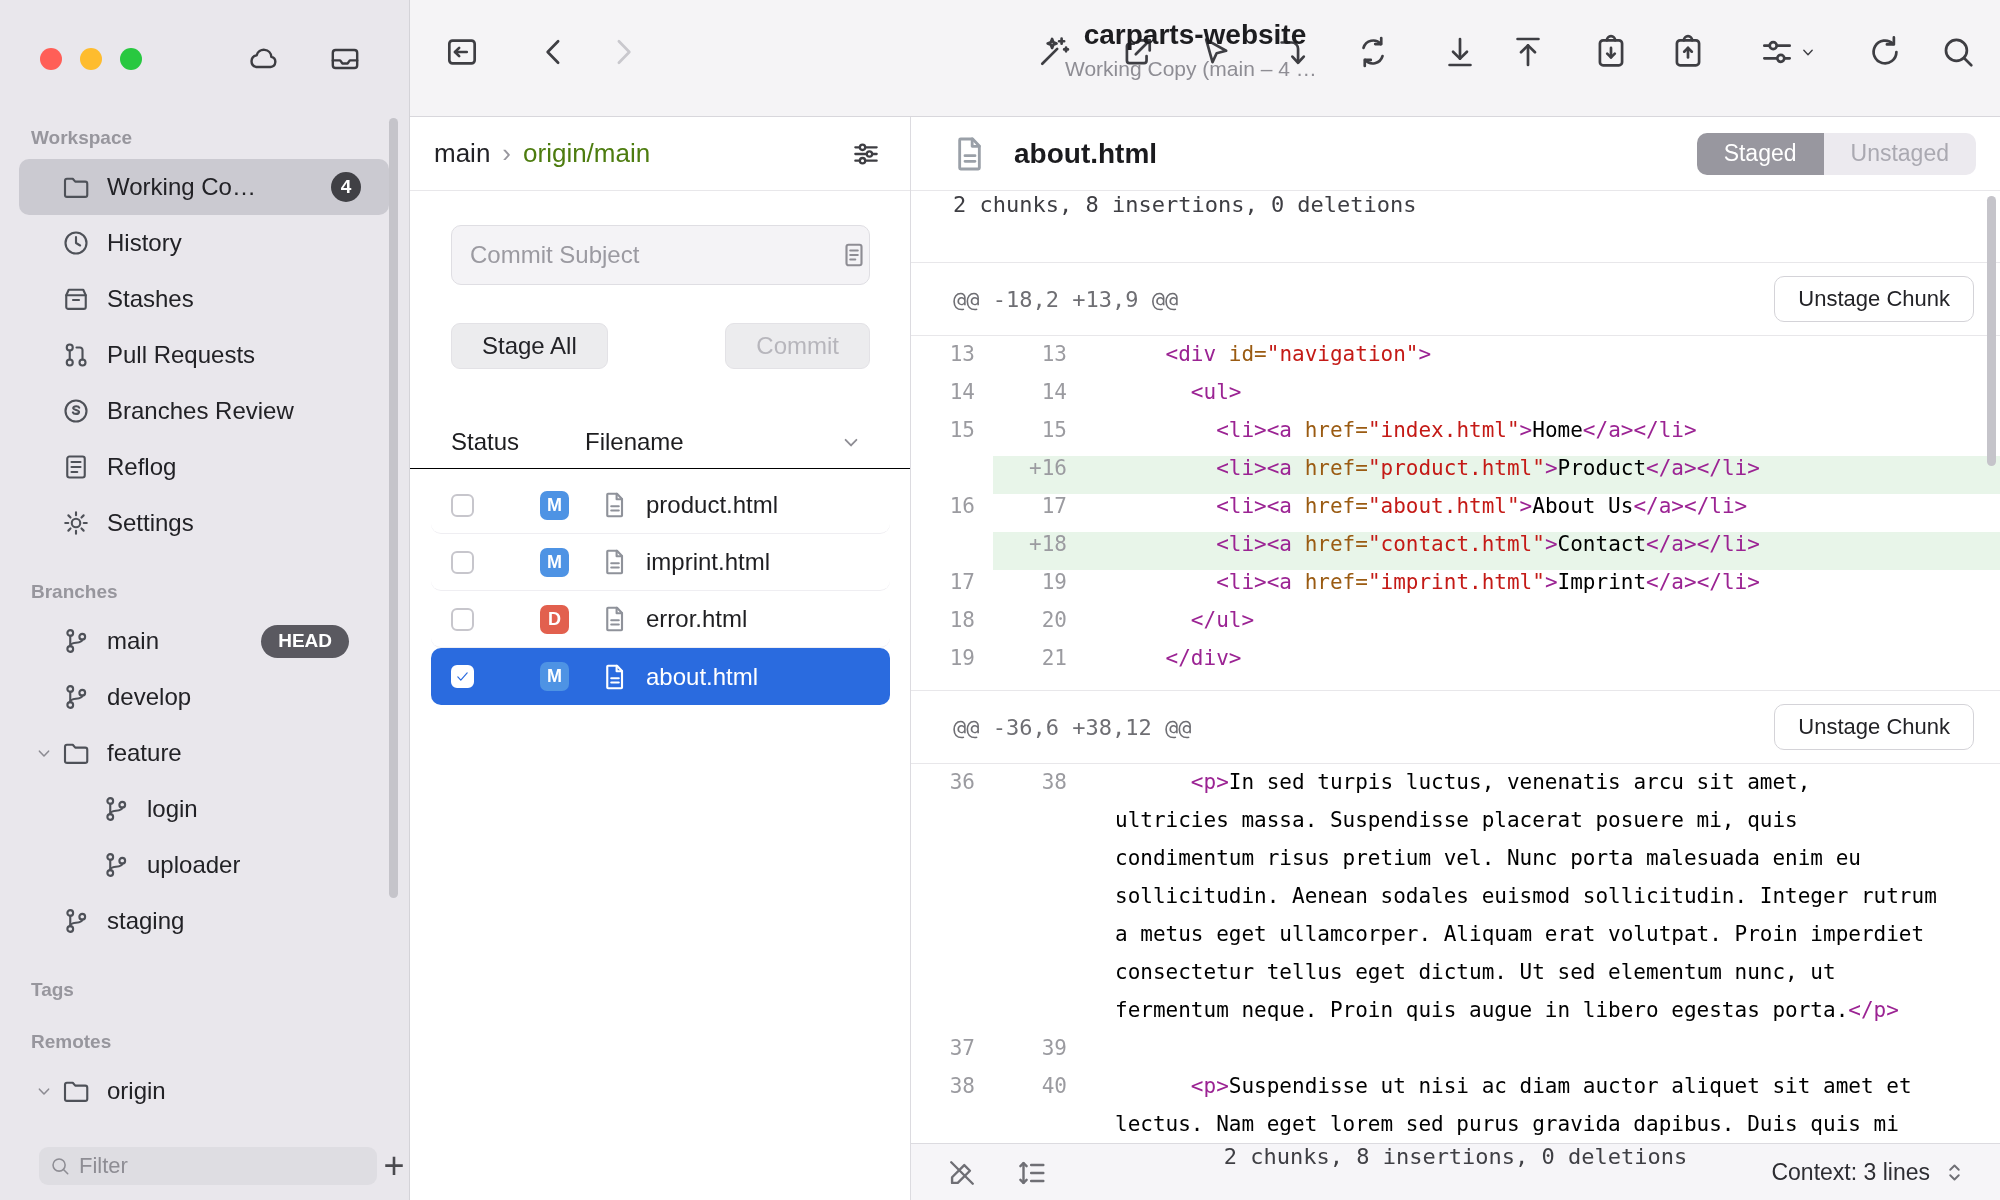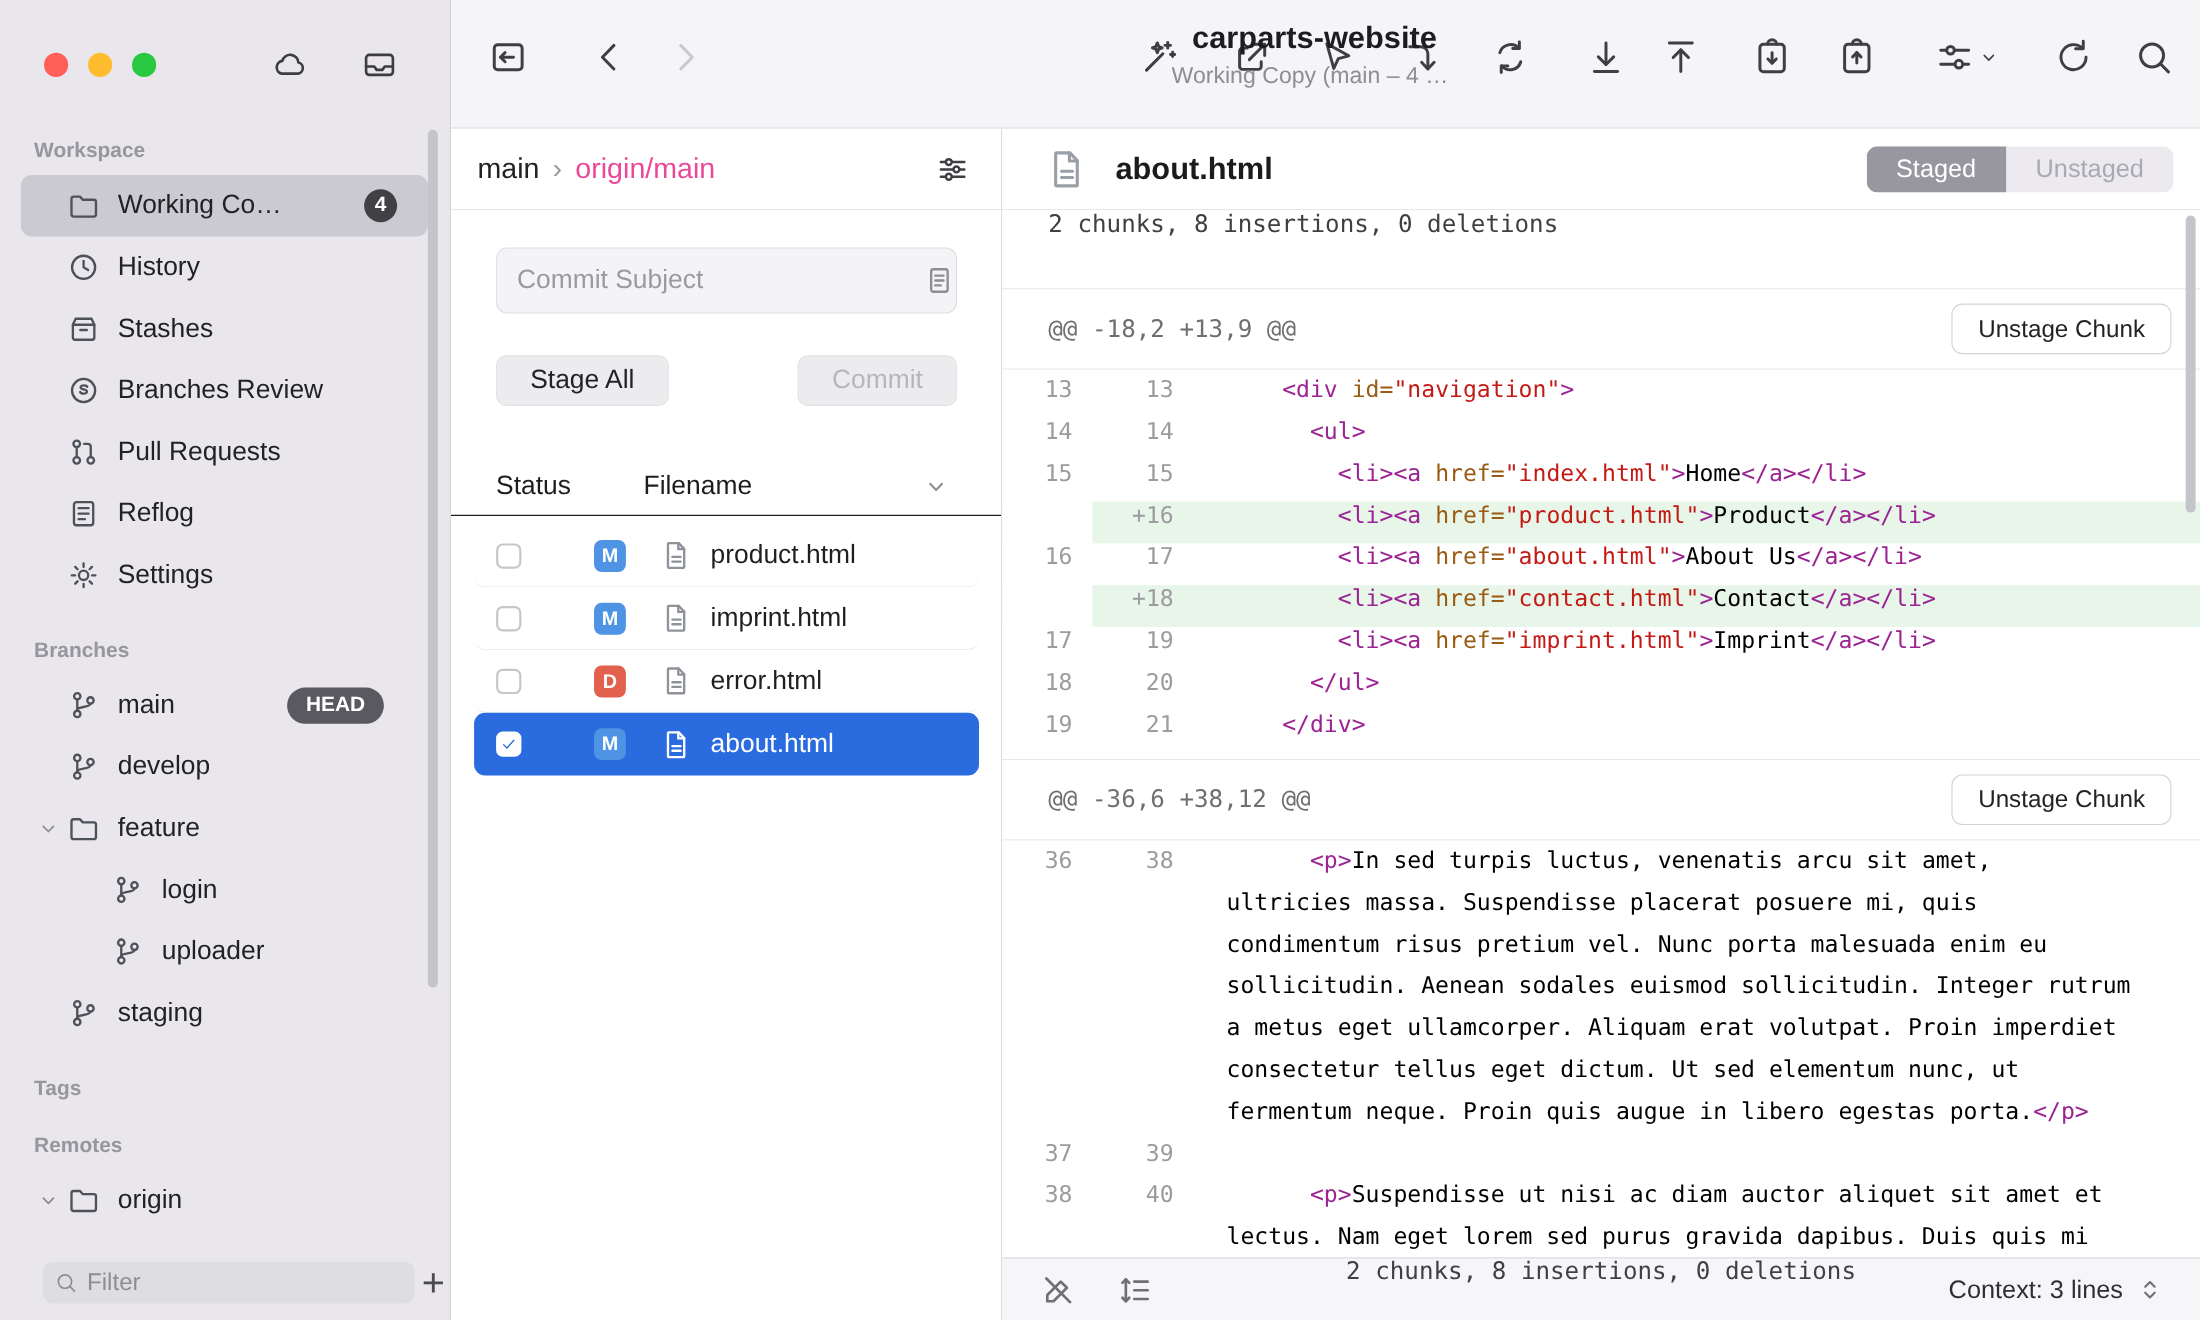--- a/index.html
+++ b/index.html
@@ -60,21 +60,21 @@
   .title-block .subtitle { margin-top:6px; font-size:21px; color:#8e8d94; white-space:nowrap;
                            overflow:hidden; text-overflow:ellipsis; }
 
   
   .middle { position:absolute; left:410px; top:117px; width:501px; bottom:0;
             background:#fff; border-right:1px solid #dcdbe0; }
   .crumbs { height:74px; border-bottom:1px solid #e8e7ea; display:flex; align-items:center;
             padding:0 28px 0 24px; font-size:26px; }
   .crumb-current { color:#222226; }
   .crumb-sep { color:#98979e; margin:0 12px; }
-  .crumb-target { color:#ec4899; }
+  .crumb-target { color:#4d7c0f; }
   .crumb-filter { margin-left:auto; width:32px; height:32px; color:#3e3e43; }
   .crumb-filter svg { width:100%; height:100%; }
 
   .commit-input { display:flex; align-items:center; height:60px; margin:34px 40px 0 41px;
                   background:#f4f3f6; border:1px solid #dfdee3; border-radius:10px; padding:0 0 0 18px; }
   .commit-input input { flex:1; border:none; outline:none; background:transparent;
                         font:24px "Liberation Sans",sans-serif; color:#333; }
   .commit-input input::placeholder { color:#9b9aa1; }
   .commit-input .icon { width:30px; height:30px; color:#8e8d94; }
   .commit-input .icon svg { width:100%; height:100%; }
@@ -198,35 +198,35 @@
           <span class="icon "><svg class="" viewBox="0 0 24 24" fill="none" stroke="currentColor" stroke-width="1.7" stroke-linecap="round" stroke-linejoin="round">
               <path d="M4.2 9h15.6v9.3c0 .9-.7 1.6-1.6 1.6H5.8c-.9 0-1.6-.7-1.6-1.6z"></path>
               <path d="M4.2 9l2-4.4h11.6l2 4.4"></path>
               <path d="M9.6 12.8h4.8"></path>
             </svg></span>
           <span class="sb-label">Stashes</span>
         </div>
         <div class="sb-item">
           <span class="sb-chev"></span>
           <span class="icon "><svg class="" viewBox="0 0 24 24" fill="none" stroke="currentColor" stroke-width="1.7" stroke-linecap="round" stroke-linejoin="round">
-              <circle cx="12" cy="12" r="8.4"></circle>
-              <path d="M14.6 9.4c-.5-1.6-4.5-1.6-4.8.2-.3 1.9 5 1.4 4.6 3.4-.3 1.8-4.3 1.7-4.9.1"></path>
-            </svg></span>
-          <span class="sb-label">Branches Review</span>
-        </div>
-        <div class="sb-item">
-          <span class="sb-chev"></span>
-          <span class="icon "><svg class="" viewBox="0 0 24 24" fill="none" stroke="currentColor" stroke-width="1.7" stroke-linecap="round" stroke-linejoin="round">
               <circle cx="7" cy="6" r="2.4"></circle>
               <circle cx="7" cy="18" r="2.4"></circle>
               <circle cx="17.2" cy="18" r="2.4"></circle>
               <path d="M7 8.4v7.2"></path>
               <path d="M12.4 6h2.8a2 2 0 0 1 2 2v7.6"></path>
             </svg></span>
           <span class="sb-label">Pull Requests</span>
+        </div>
+        <div class="sb-item">
+          <span class="sb-chev"></span>
+          <span class="icon "><svg class="" viewBox="0 0 24 24" fill="none" stroke="currentColor" stroke-width="1.7" stroke-linecap="round" stroke-linejoin="round">
+              <circle cx="12" cy="12" r="8.4"></circle>
+              <path d="M14.6 9.4c-.5-1.6-4.5-1.6-4.8.2-.3 1.9 5 1.4 4.6 3.4-.3 1.8-4.3 1.7-4.9.1"></path>
+            </svg></span>
+          <span class="sb-label">Branches Review</span>
         </div>
         <div class="sb-item">
           <span class="sb-chev"></span>
           <span class="icon "><svg class="" viewBox="0 0 24 24" fill="none" stroke="currentColor" stroke-width="1.7" stroke-linecap="round" stroke-linejoin="round">
               <rect x="5" y="3.6" width="14" height="16.8" rx="1.8"></rect>
               <path d="M8.4 8h7.2M8.4 12h7.2M8.4 16h4.6"></path>
             </svg></span>
           <span class="sb-label">Reflog</span>
         </div>
         <div class="sb-item">

